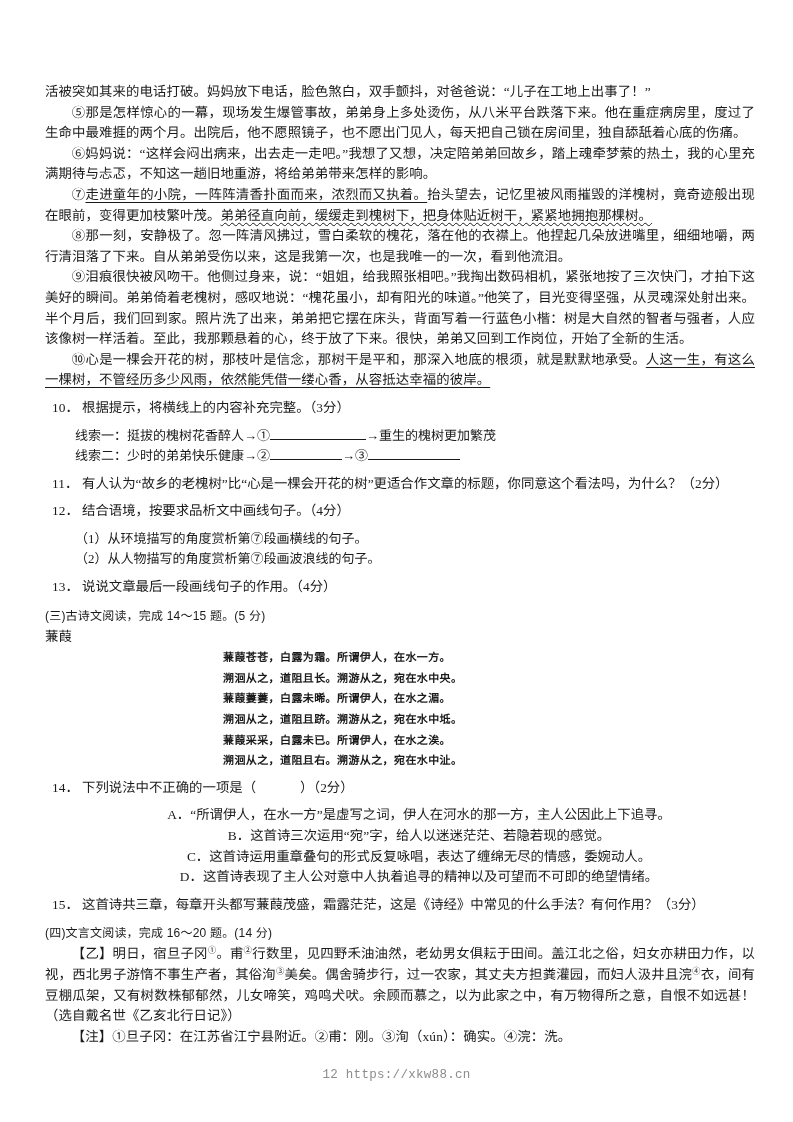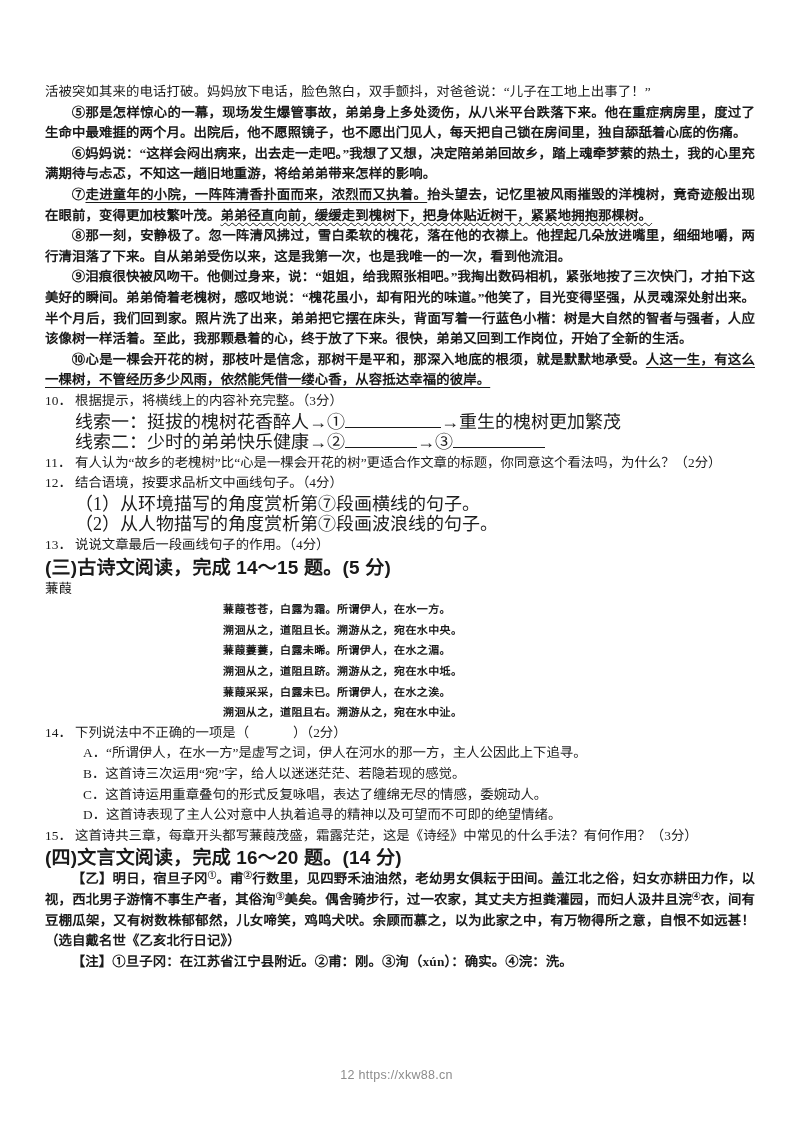--- a/index.html
+++ b/index.html
@@ -27,75 +27,76 @@
 
   
   .para {
     font-size: 13.4px;
     line-height: 20.6px;
     text-align: justify;
     text-justify: inter-ideograph;
     margin: 0;
     letter-spacing: 0.1px;
   }
-  .indent2 { text-indent: 2em; font-weight: bold; }
+  .indent2 { text-indent: 2em; }
 
   .u   { text-decoration: underline; text-underline-offset: 2.5px; }
   .wavy{
     text-decoration: underline;
     text-decoration-style: wavy;
     text-decoration-thickness: 1px;
     text-underline-offset: 2px;
   }
 
   
   .q {
     font-size: 13.4px;
     line-height: 20.6px;
-    margin: 0;
+    margin: 7px;
     padding-left: 30px;
     text-indent: -30px;
     text-align: justify;
     text-justify: inter-ideograph;
   }
   .q .num { display: inline-block; width: 30px; text-indent: 0; }
   .sub {
-    font-size: 18px;
+    font-size: 13px;
     line-height: 20.6px;
     margin: 0;
     padding-left: 30px;
   }
   .opt {
     font-size: 13.4px;
     line-height: 20.6px;
     margin: 0;
     padding-left: 56px;
     text-indent: -18px;
+    text-align: center;
   }
 
   
   .blank {
     display: inline-block;
     border-bottom: 1px solid #1a1a1a;
     vertical-align: baseline;
     height: 13px;
   }
   .blank-a { width: 96px; }
   .blank-b { width: 72px; }
   .blank-c { width: 92px; }
   .paren-blank {
     display: inline-block;
     width: 44px;
   }
 
   
   .sec-head {
-    font-size: 19px;
+    font-size: 12px;
     line-height: 22px;
-    font-weight: bold;
+    font-weight: normal;
     margin: 1px 0 0 0;
     font-family: "Liberation Sans", "DejaVu Sans", sans-serif;
     letter-spacing: 0.2px;
   }
 
   
   .poem-title {
     font-size: 13.4px;
     line-height: 20.6px;
     text-align: left;
@@ -121,21 +122,21 @@
 
   
   .footer {
     position: absolute;
     left: 0;
     top: 1068px;
     width: 793px;
     text-align: center;
     font-size: 12.5px;
     color: #8c8c8c;
-    font-family: Liberation Sans, sans-serif;
+    font-family: Liberation Mono, monospace;
     letter-spacing: 0.3px;
   }
 </style>
 </head>
 <body>
 
 <div class="page">
 
   <p class="para">活被突如其来的电话打破。妈妈放下电话，脸色煞白，双手颤抖，对爸爸说：“儿子在工地上出事了！”</p>
 

